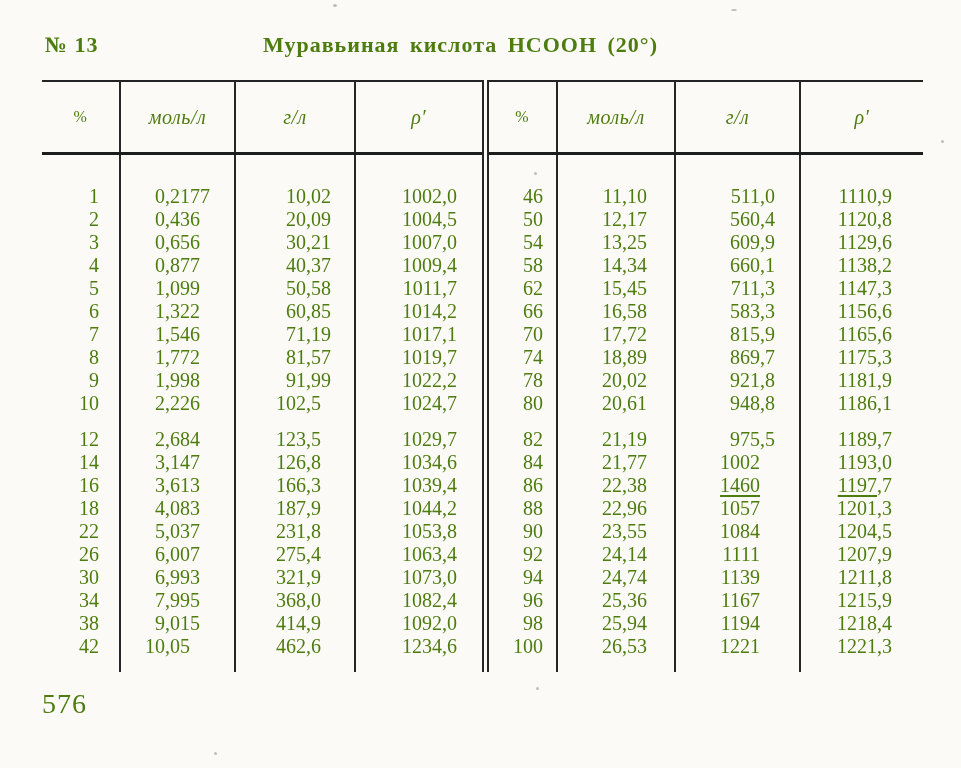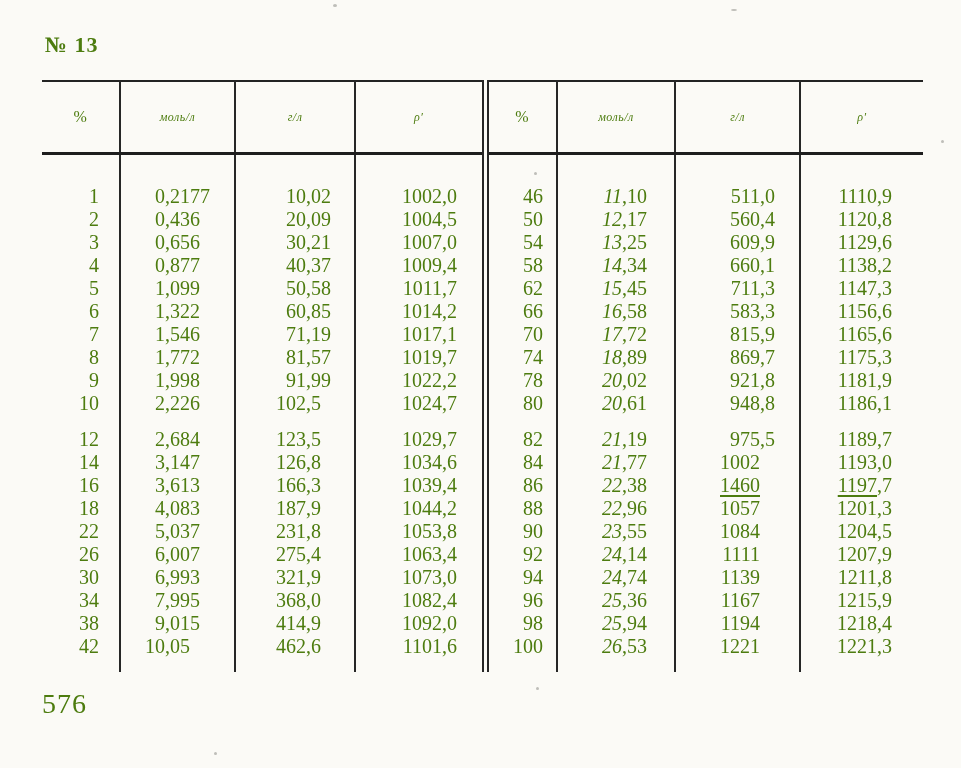--- a/index.html
+++ b/index.html
@@ -16,48 +16,49 @@
     position:absolute; left:0; right:40px; top:32px; text-align:center;
     font-size:22px; font-weight:bold; letter-spacing:1px; word-spacing:4px;
   }
   table.datatable {
     position:absolute; left:42px; top:80px; width:881px;
     border-collapse:collapse; table-layout:fixed;
     border-top:2px solid #232323;
   }
   .datatable th {
     height:68px; vertical-align:middle; text-align:center;
-    font-weight:normal; font-style:italic; font-size:12px;
+    font-weight:normal; font-style:italic; font-size:20px;
     border-bottom:3px solid #1d1d1d; letter-spacing:0.5px;
   }
   .datatable th.c0, .datatable th.c4 { font-style:normal; font-size:16px; }
   .datatable td { height:23px; padding:0; font-size:20px; line-height:23px; vertical-align:bottom; }
   .c0,.c1,.c2,.c4,.c5,.c6 { border-right:2px solid #262626; }
   .c3 { border-right:7px double #262626; }
   tr.first-row td { padding-top:30px; }
   tr.group-start td { padding-top:13px; }
   tr.spacer td { height:14px; }
   td.pct { text-align:right; }
   td.c0.pct { padding-right:20px; }
   td.c4.pct { padding-right:13px;margin-left:40px; }
   .nw { display:flex; }
   .ip { text-align:right; white-space:pre; }
   .fp { flex:1; text-align:left; white-space:pre; }
   .c1 .ip { width:44px; } .c2 .ip { width:70px; } .c3 .ip { width:86px; }
-  .c5 .ip { width:64px;font-style:italic; } .c6 .ip { width:84px; } .c7 .ip { width:76px; }
+  .c5 .ip { width:64px; } .c6 .ip { width:84px; } .c7 .ip { width:76px; }
   td.art-underline .ip { text-decoration:underline; text-decoration-thickness:1.5px; text-underline-offset:3px; }
   .page-number { position:absolute; left:42px; top:688px; font-size:28px; letter-spacing:1px; }
   .speck { position:absolute; background:#8d8d86; border-radius:50%; opacity:.55; }
 </style>
 </head>
 <body>
 
 <div class="page">
 
   <div class="title-no">№ 13</div>
+  <div class="page-title">Муравьиная кислота НСООН (20°)</div>
 
   <table class="datatable">
     <colgroup>
       <col style="width:78px">
         <col style="width:115px">
         <col style="width:120px">
         <col style="width:130px">
       <col style="width:72px">
         <col style="width:118px">
         <col style="width:125px">
@@ -845,21 +846,21 @@
             </span>
           </td>
           <td class="c2">
             <span class="nw">
               <span class="ip">462</span>
               <span class="fp">,6</span>
             </span>
           </td>
           <td class="c3">
             <span class="nw">
-              <span class="ip">1101</span>
+              <span class="ip">1234</span>
               <span class="fp">,6</span>
             </span>
           </td>
           <td class="c4 pct">100</td>
           <td class="c5">
             <span class="nw">
               <span class="ip">26</span>
               <span class="fp">,53</span>
             </span>
           </td>

